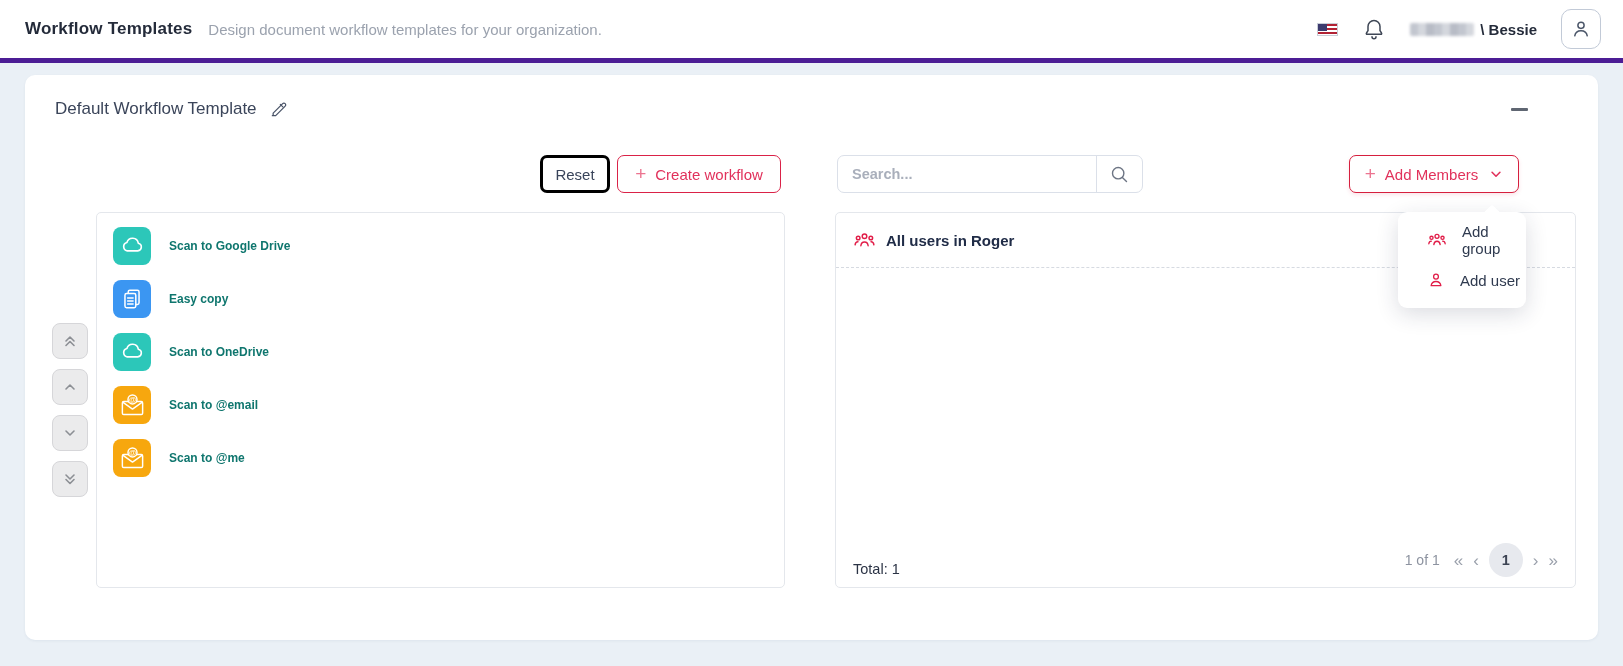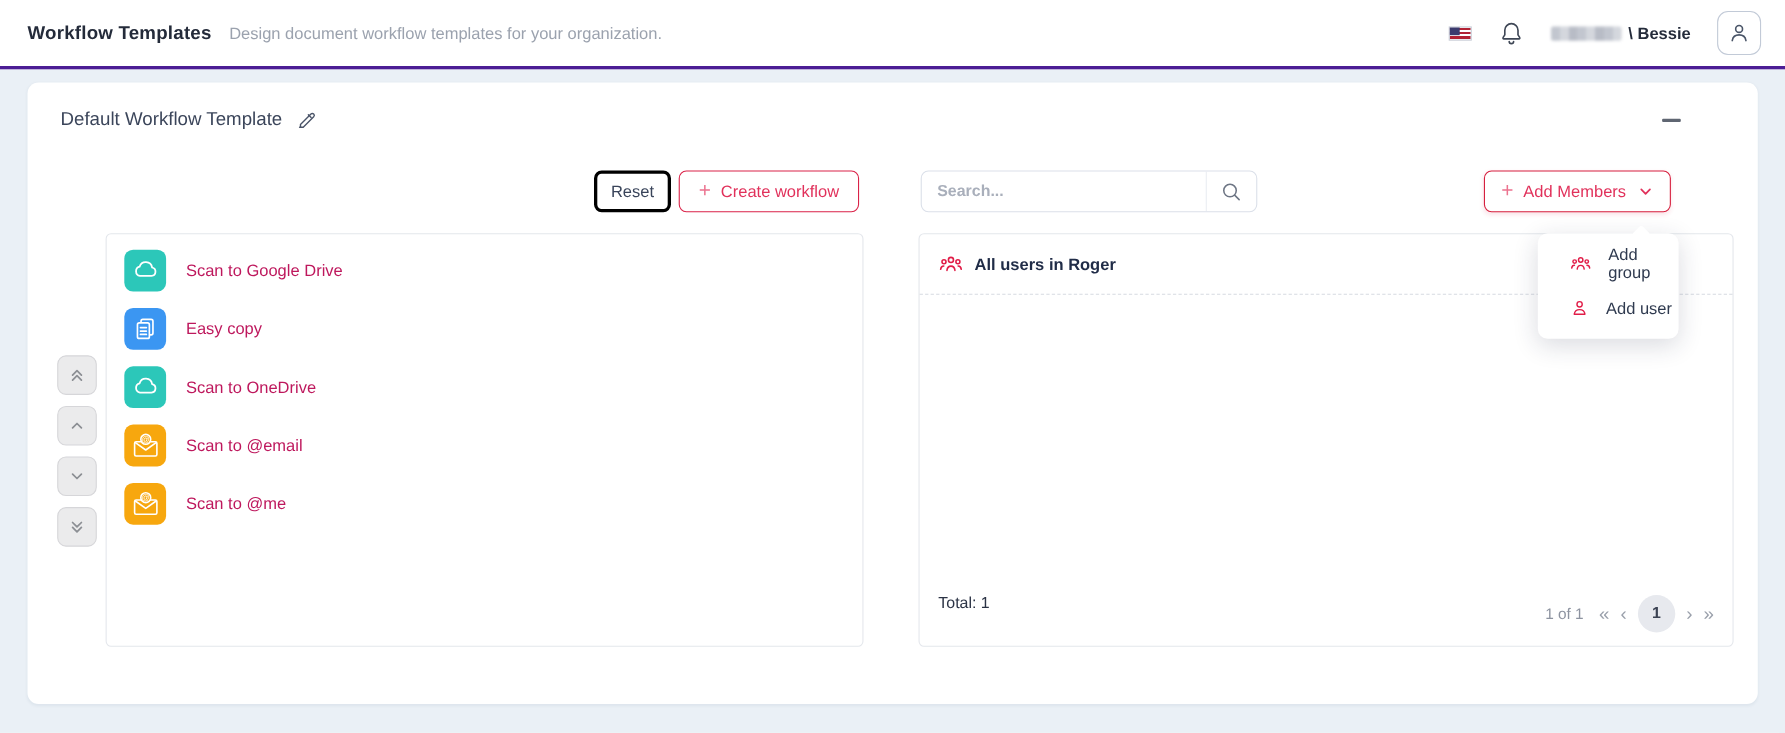--- a/index.html
+++ b/index.html
@@ -2,21 +2,21 @@
 <html><head>
 <meta charset="utf-8">
 <style>
   * { box-sizing: border-box; margin: 0; padding: 0; }
   html,body { background:#eaf0f6; }
   body { font-family:"Liberation Sans", sans-serif; }
   .page { position:relative; width:1623px; height:666px; background:#eaf0f6; overflow:hidden; }
 
   
   .topbar { position:absolute; top:0; left:0; width:1623px; height:63px;
-            background:#ffffff; border-bottom:3px solid #4c1d95;
+            background:#ffffff; border-bottom:5px solid #4c1d95;
             display:flex; align-items:center; padding:0 22px 0 25px; }
   .topbar-title { font-size:17px; font-weight:bold; color:#242b3a; letter-spacing:.2px; }
   .topbar-subtitle { margin-left:16px; font-size:15px; color:#9ba2ae; }
   .topbar-spacer { flex:1; }
   .topbar-right { display:flex; align-items:center; gap:24px; }
   .flag { width:21px; height:13px; position:relative; display:inline-block;
           background:repeating-linear-gradient(#b22234 0 2px,#ffffff 2px 4px); border:0.5px solid #c9ced8; }
   .flag::before { content:""; position:absolute; left:0; top:0; width:9px; height:7px; background:#3c3b6e; }
   .icon-btn { background:none; border:none; cursor:pointer; display:flex; align-items:center; }
   .username { display:flex; align-items:center; gap:6px; font-size:15px; font-weight:bold; color:#242b3a; }
@@ -64,30 +64,30 @@
 
   
   .wf-panel { position:absolute; left:71px; top:137px; width:689px; height:376px;
               border:1px solid #e4e7ec; border-radius:5px; background:#fff; padding:14px 16px; }
   .wf-row { display:flex; align-items:center; gap:18px; height:38px; margin-bottom:15px; cursor:pointer; }
   .wf-icon { width:38px; height:38px; border-radius:8px; display:flex; align-items:center;
              justify-content:center; flex:none; }
   .wf-icon.teal { background:#2cc7b9; }
   .wf-icon.blue { background:#3b96f2; }
   .wf-icon.orange { background:#f7a70e; }
-  .wf-label { font-size:15px; font-weight:normal; color:#be185d; }
+  .wf-label { font-size:12px; font-weight:bold; color:#0f766e; }
 
   
   .members-panel { position:absolute; left:810px; top:137px; width:741px; height:376px;
                    border:1px solid #e4e7ec; border-radius:5px; background:#fff; }
   .members-header { display:flex; align-items:center; gap:10px; height:55px; padding:0 17px;
                     border-bottom:1px dashed #d6dae1; }
   .members-header-label { font-size:15px; font-weight:bold; color:#202c47; }
   .members-footer { position:absolute; left:17px; right:17px; bottom:10px; height:36px;
-                    display:flex; align-items:flex-start; justify-content:space-between; }
+                    display:flex; align-items:flex-end; justify-content:space-between; }
   .total-label { font-size:14.5px; color:#2b3345; }
   .pagination { display:flex; align-items:center; gap:10px; }
   .page-range { font-size:14px; color:#8d93a0; margin-right:4px; }
   .pg-nav { background:none; border:none; font-size:17px; color:#9aa0ab; cursor:pointer;
             font-family:"Liberation Sans",sans-serif; line-height:1; padding:0; }
   .pg-current { width:34px; height:34px; border-radius:50%; background:#e7e9ee; border:none;
                 font-size:14.5px; color:#3c4353; font-weight:bold; cursor:pointer;
                 display:flex; align-items:center; justify-content:center; }
 
   

